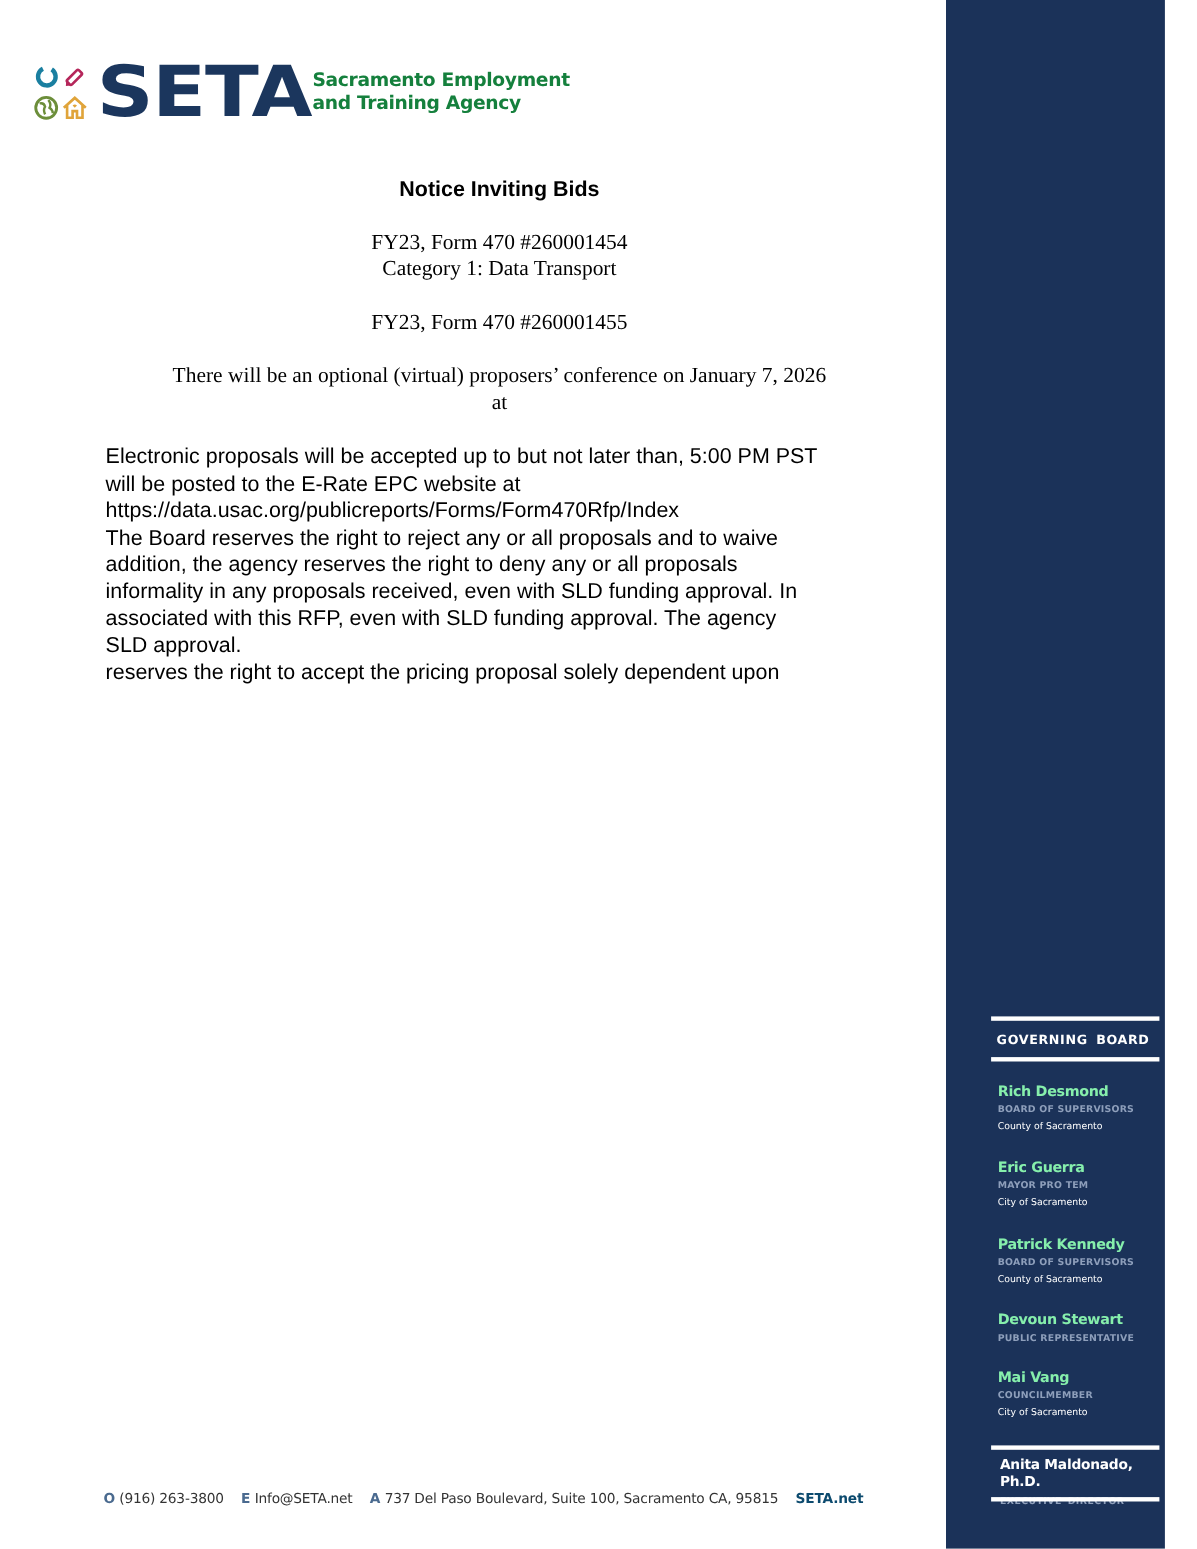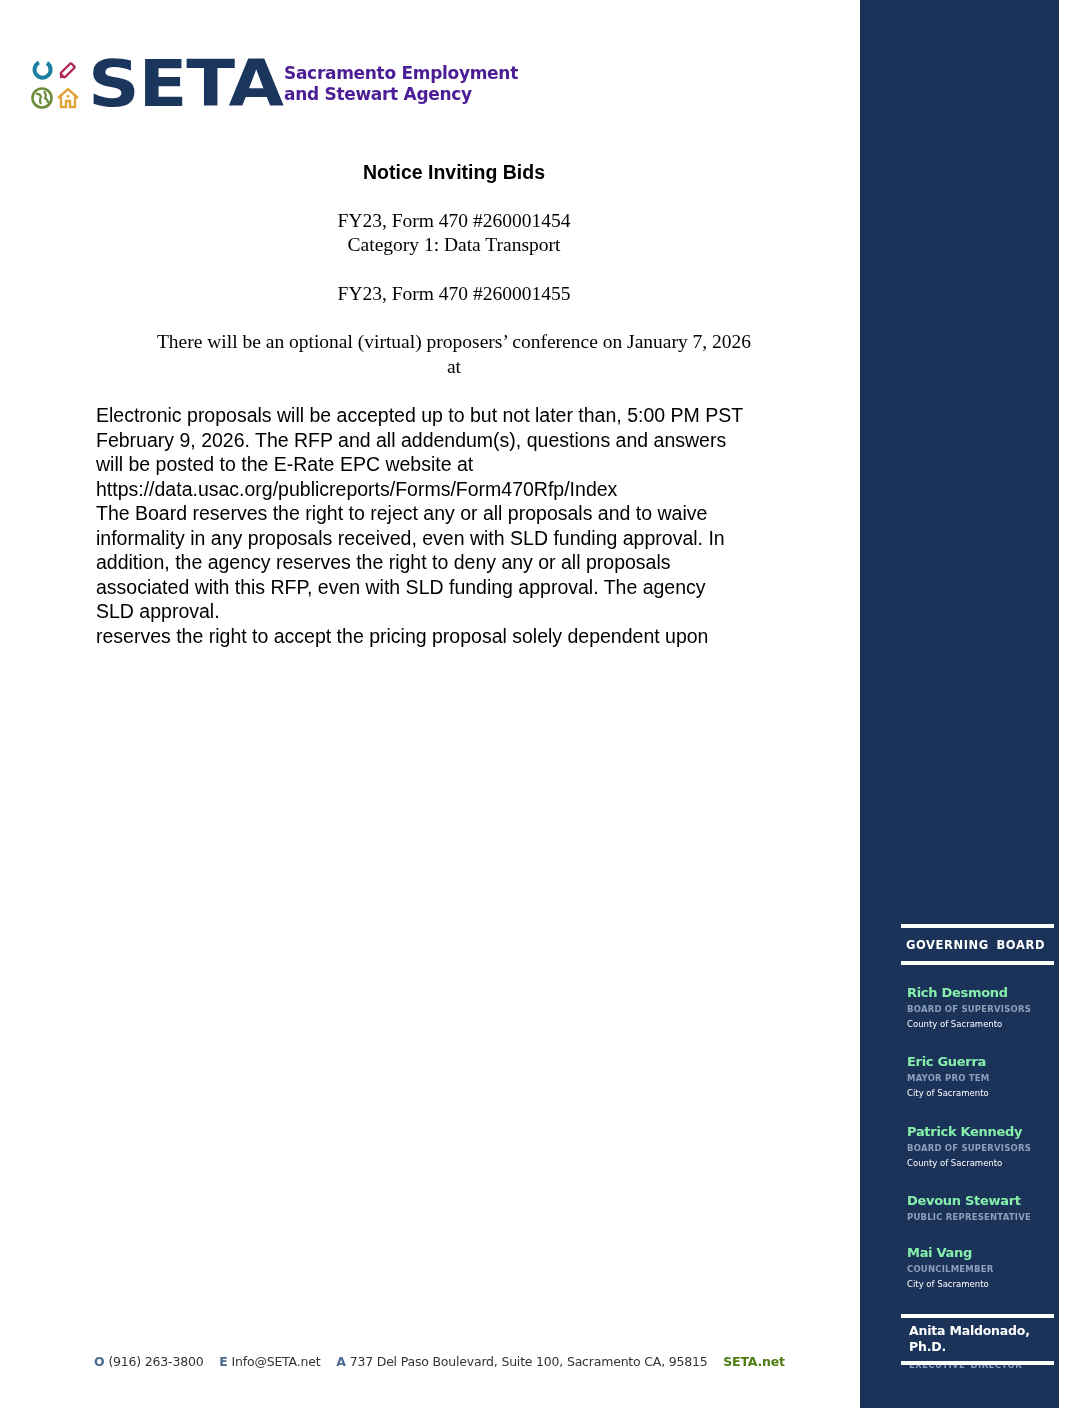--- a/index.html
+++ b/index.html
@@ -8,36 +8,36 @@
 
     
     .logo { position: absolute; left: 28px; top: 54px; height: 60px; display: flex; align-items: center; }
     .logo-icons { width: 56px; height: 56px; position: relative; }
     .logo-icons span { position: absolute; width: 24px; height: 24px; display: block; }
     .logo-icons .i1 { left: 2px; top: 2px; }
     .logo-icons .i2 { left: 28px; top: 2px; }
     .logo-icons .i3 { left: 2px; top: 30px; }
     .logo-icons .i4 { left: 28px; top: 30px; }
     .logo-wordmark { font-family: "DejaVu Sans", sans-serif; font-weight: bold; font-size: 64px; color: #1b365d; letter-spacing: -1px; margin-left: 4px; line-height: 1; transform: scaleX(1.12); transform-origin: left center; width: 186px; }
-    .logo-tagline { margin-left: 10px; font-family: "DejaVu Sans", sans-serif; font-weight: bold; font-size: 17px; line-height: 21px; color: #4c1d95; letter-spacing: -0.3px; }
+    .logo-tagline { margin-left: 10px; font-family: "DejaVu Sans", sans-serif; font-weight: bold; font-size: 17px; line-height: 21px; color: #15803d; letter-spacing: -0.3px; }
     .logo-tagline div { white-space: nowrap; }
 
     
     .main { position: absolute; left: 96px; top: 160px; width: 716px; font-size: 19.5px; line-height: 24.5px; }
     .title { text-align: center; font-weight: bold; font-size: 19.5px; margin-top: 0; }
     .intro { margin-top: 24px; text-align: justify; text-align-last: left; }
     .center-block { text-align: center; margin-top: 24px; font-family: Liberation Serif, serif; }
     .center-block + .center-block { margin-top: 24px; }
     .para { margin-top: 24px; }
 
     
     .footer { position: absolute; left: 94px; top: 1354px; font-family: "DejaVu Sans", sans-serif; font-size: 12.5px; color: #333; white-space: nowrap; letter-spacing: -0.2px; }
     .footer .lbl { font-weight: bold; color: #4a6a8f; margin-right: 4px; }
     .footer .item { margin-right: 12px; }
-    .footer .site { font-weight: bold; color: #4d7c0f; }
+    .footer .site { font-weight: bold; color: #0c4a6e; }
 
     
     .sidebar { position: absolute; left: 860px; top: 0; width: 199px; height: 1408px; background: #1b3259; }
     .rule { position: absolute; left: 41px; width: 153px; height: 4px; background: #ffffff; }
     .gb-title { position: absolute; left: 46px; top: 938px; font-family: "DejaVu Sans", sans-serif; font-weight: bold; font-size: 11.5px; color: #ffffff; letter-spacing: 0.6px; word-spacing: 3px; }
     .member { position: absolute; left: 47px; }
     .member .name { font-family: "DejaVu Sans", sans-serif; font-weight: bold; font-size: 13px; color: #86efac; letter-spacing: -0.3px; line-height: 16px; }
     .member .role { font-family: "DejaVu Sans", sans-serif; font-weight: bold; font-size: 8.5px; color: #8e9fbb; letter-spacing: 0.2px; line-height: 14px; margin-top: 1px; }
     .member .org { font-family: "DejaVu Sans", sans-serif; font-size: 8.5px; color: #ffffff; line-height: 14px; margin-top: 1px; }
     .exec { position: absolute; left: 49px; top: 1323px; }
@@ -71,21 +71,21 @@
     <span class="i4">
       <svg width="24" height="24" viewBox="0 0 24 24">
           <path d="M2 12 L12 3 L22 12 M5 10 L5 21 L10 21 L10 15 L14 15 L14 21 L19 21 L19 10" fill="none" stroke="#e0a43a" stroke-width="2.4" stroke-linejoin="miter"></path>
           <path d="M10 10 Q12 8 14 10 L12 12 Z" fill="#e0a43a"></path>
         </svg>
     </span>
   </div>
   <div class="logo-wordmark">SETA</div>
   <div class="logo-tagline">
     <div>Sacramento Employment</div>
-    <div>and Stewart Agency</div>
+    <div>and Training Agency</div>
   </div>
 </div>
 
 <div class="main">
   <div class="title">Notice Inviting Bids</div>
 
   <div class="center-block">
     <div>FY23, Form 470 #260001454</div>
     <div>Category 1: Data Transport</div>
   </div>
@@ -93,26 +93,25 @@
     <div>FY23, Form 470 #260001455</div>
   </div>
 
   <div class="center-block">
     <div style="white-space:nowrap;">There will be an optional (virtual) proposers’ conference on January 7, 2026</div>
     <div>at</div>
   </div>
 
   <div class="para">
     <div style="white-space:nowrap;">Electronic proposals will be accepted up to but not later than, 5:00 PM PST</div>
-    <div style="white-space:nowrap;">February 9, 2026. The RFP and all addendum(s), questions and answers</div>
     <div style="white-space:nowrap;">will be posted to the E-Rate EPC website at</div>
     <div style="white-space:nowrap;">https://data.usac.org/publicreports/Forms/Form470Rfp/Index</div>
     <div style="white-space:nowrap;">The Board reserves the right to reject any or all proposals and to waive</div>
+    <div style="white-space:nowrap;">addition, the agency reserves the right to deny any or all proposals</div>
     <div style="white-space:nowrap;">informality in any proposals received, even with SLD funding approval. In</div>
-    <div style="white-space:nowrap;">addition, the agency reserves the right to deny any or all proposals</div>
     <div style="white-space:nowrap;">associated with this RFP, even with SLD funding approval. The agency</div>
     <div style="white-space:nowrap;">SLD approval.</div>
     <div style="white-space:nowrap;">reserves the right to accept the pricing proposal solely dependent upon</div>
   </div>
 </div>
 
 <div class="footer">
   <span class="item">
     <span class="lbl">O</span><span>(916) 263-3800</span>
   </span>

